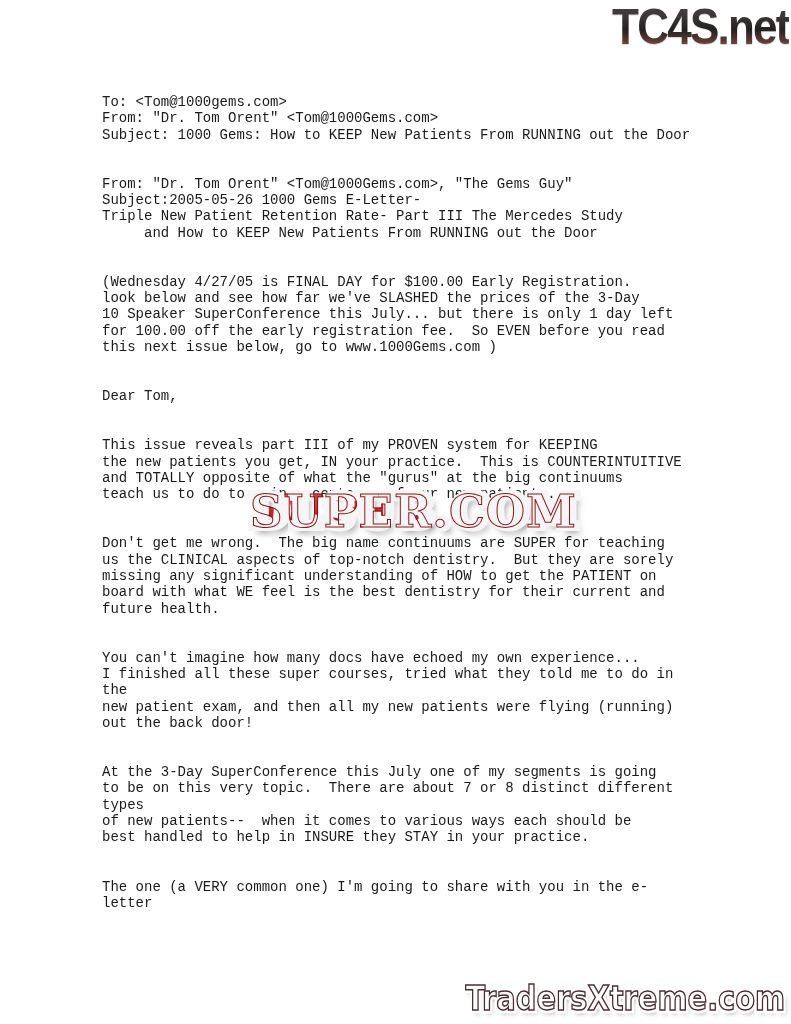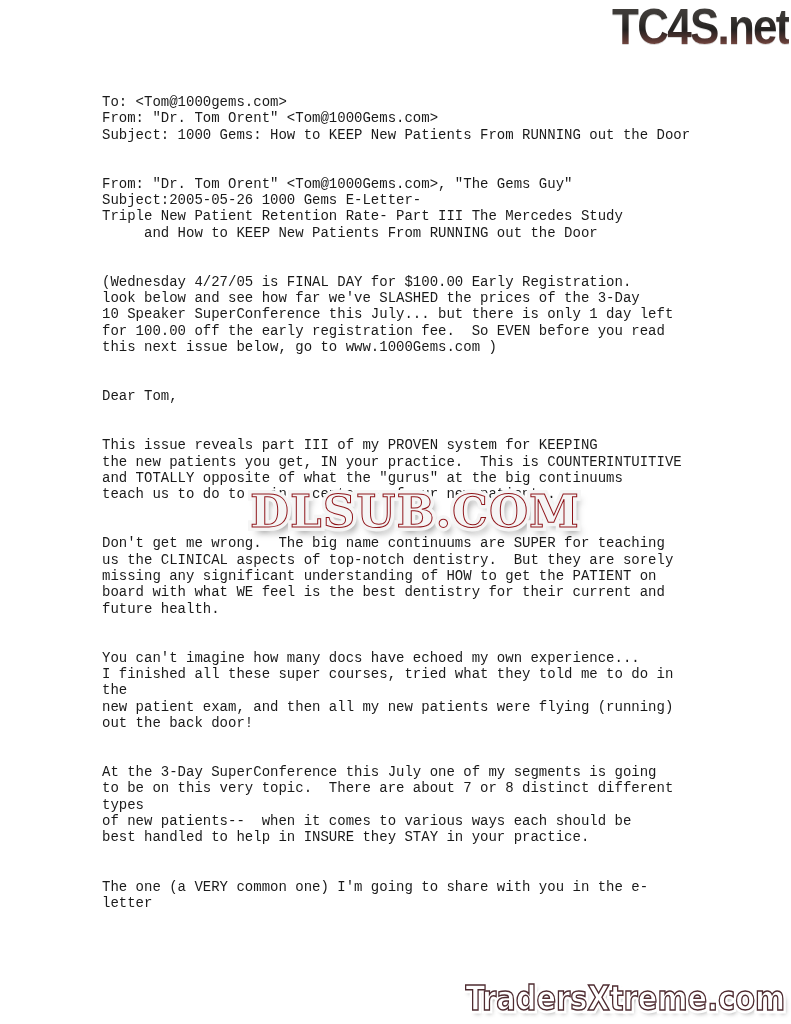--- a/index.html
+++ b/index.html
@@ -158,15 +158,15 @@
 At the 3-Day SuperConference this July one of my segments is going
 to be on this very topic.  There are about 7 or 8 distinct different
 types
 of new patients--  when it comes to various ways each should be
 best handled to help in INSURE they STAY in your practice.
 
 
 The one (a VERY common one) I'm going to share with you in the e-
 letter</pre>
 
-<div class="dlsub" data-text="DLSUB.COM">DLSUB.COM</div>
+<div class="dlsub" data-text="DLSUB.COM">SUPER.COM</div>
 
 <div class="traders" data-text="TradersXtreme.com">TradersXtreme.com</div>
 
 </body></html>

